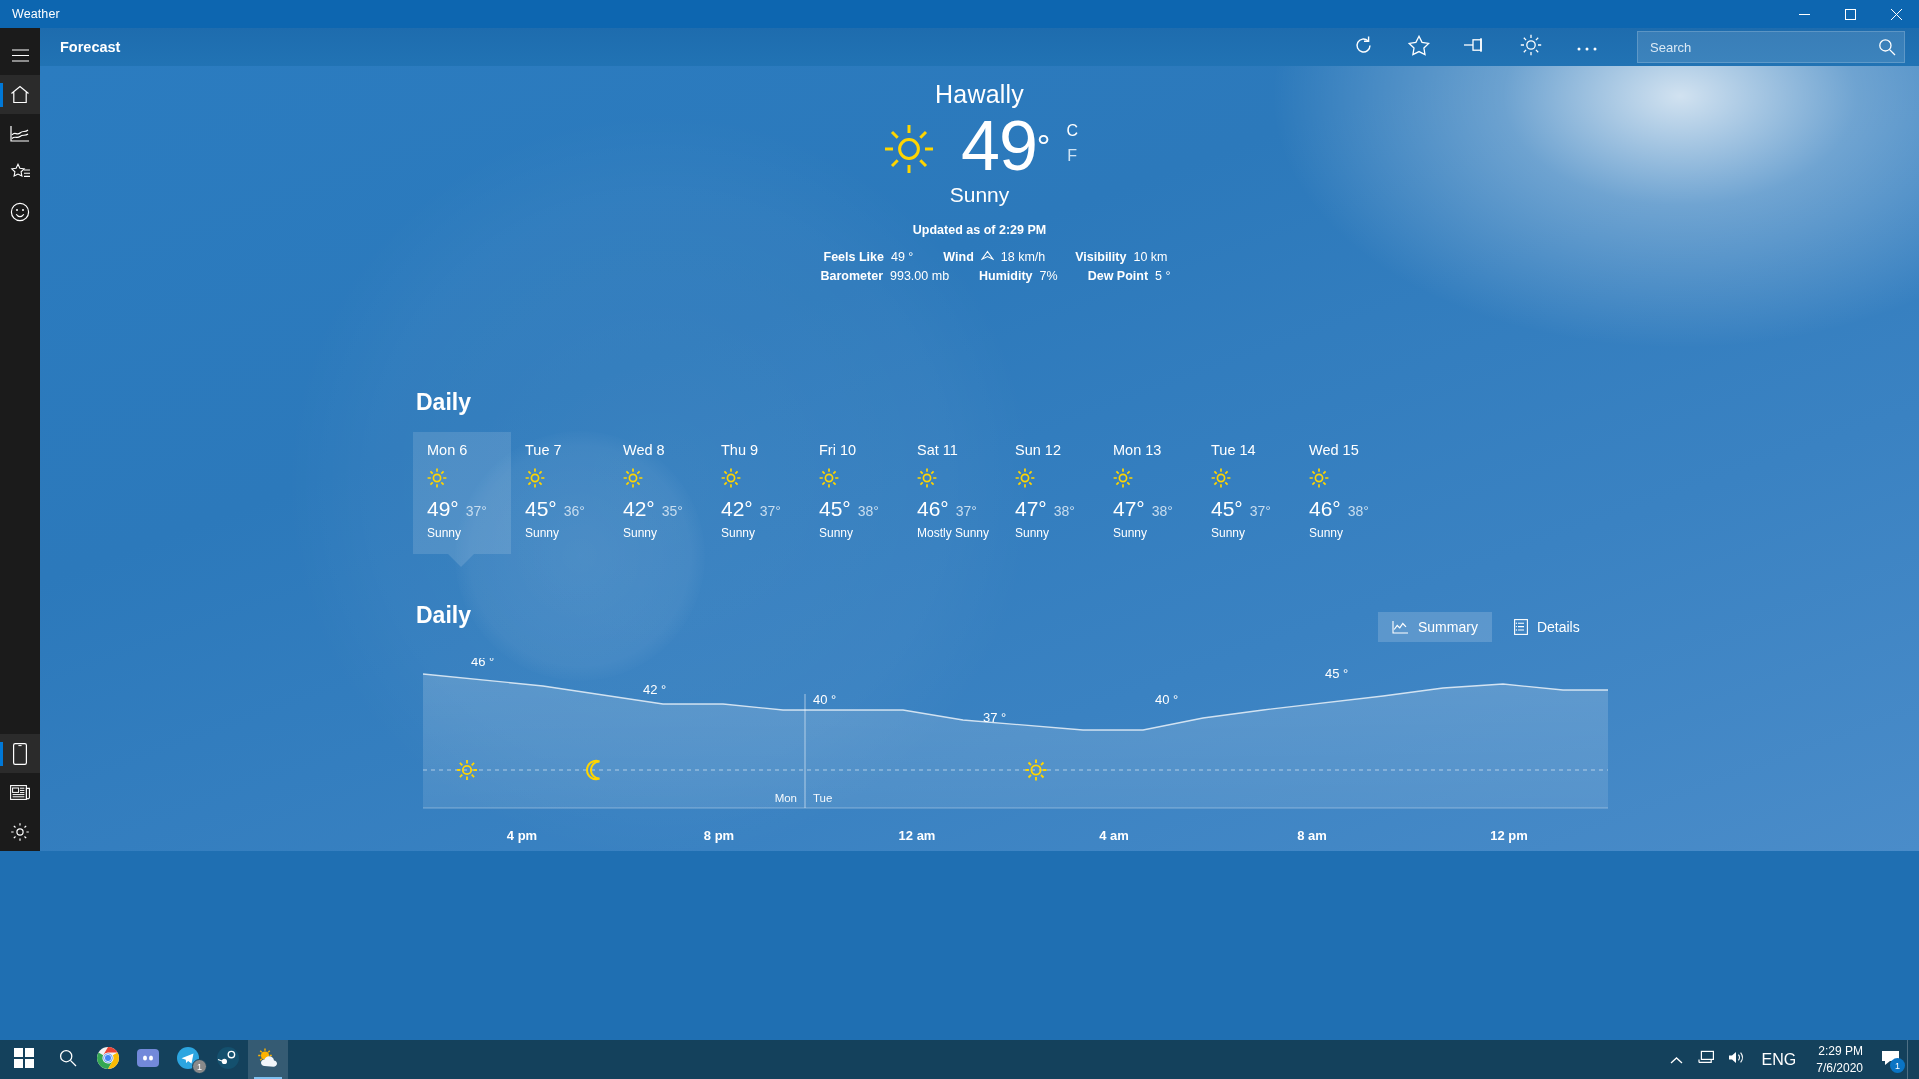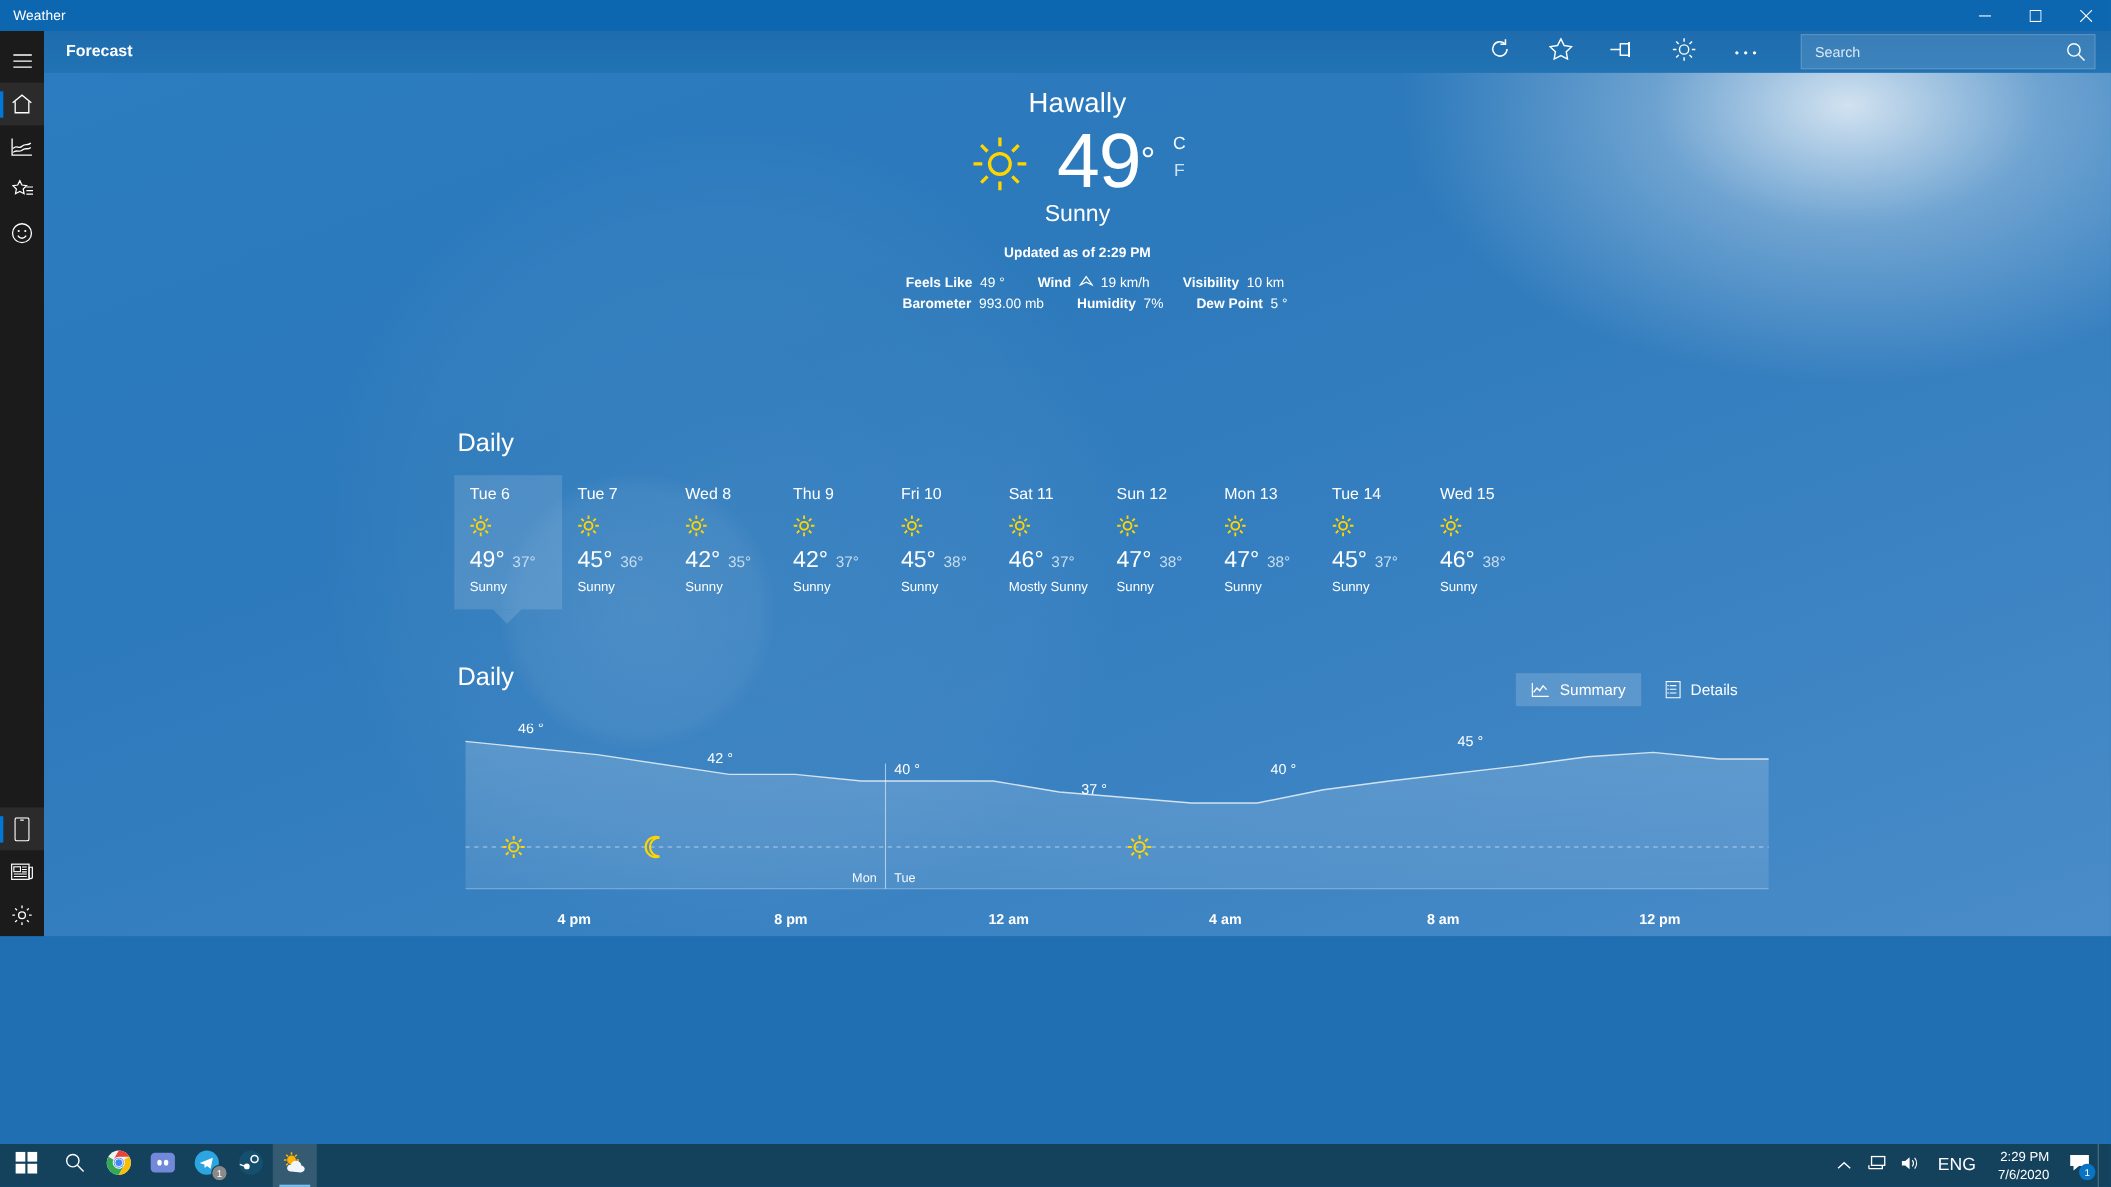--- a/index.html
+++ b/index.html
@@ -100,21 +100,21 @@
   .updated{ color:#fff; font-size:12.5px; font-weight:bold; margin-top:16px; }
 
   .statlines{ margin-top:13px; color:#fff;margin-left:32px; }
   .statline{ display:flex; justify-content:center; gap:30px; font-size:12.5px; margin-bottom:5px; }
   .stat{ display:flex; align-items:center; gap:7px; }
   .stat .lbl{ font-weight:bold; }
   .stat .val{ font-weight:normal; }
 
   
   .sec-h{
-    position:absolute; color:#fff; font-size:23px; font-weight:400;
+    position:absolute; color:#fff; font-size:23px; font-weight:700;
   }
 
   
   .daily{ position:absolute; left:373px; top:366px; display:flex; }
   .dcard{
     width:98px; padding:10px 0 0 0; position:relative;
   }
   .dcard.sel{ background:rgba(255,255,255,.13); height:122px; }
   .dcard .d-day{ color:#fff; font-size:14.5px; font-weight:normal; margin-left:14px; }
   .dcard .d-ico{ margin-left:13px; margin-top:9px; width:22px; height:22px; }
@@ -362,21 +362,21 @@
             <span class="lbl">Feels Like</span>
             <span class="val">49 °</span>
           </span>
           <span class="stat">
             <span class="lbl">Wind</span>
             <span>
               <svg width="13" height="11" viewBox="0 0 13 11">
                   <path d="M6.5 1.5L12 9.2 6.5 6.6 1 9.2z" fill="none" stroke="#fff" stroke-width="1.1"></path>
                 </svg>
             </span>
-            <span class="val">19 km/h</span>
+            <span class="val">18 km/h</span>
           </span>
           <span class="stat">
             <span class="lbl">Visibility</span>
             <span class="val">10 km</span>
           </span>
         </div>
         <div class="statline">
           <span class="stat">
             <span class="lbl">Barometer</span>
             <span class="val">993.00 mb</span>
@@ -389,21 +389,21 @@
             <span class="lbl">Dew Point</span>
             <span class="val">5 °</span>
           </span>
         </div>
       </div>
     </div>
 
     <div class="sec-h" style="left:376px; top:323px;">Daily</div>
     <div class="daily" id="daily-list">
         <div class="dcard sel">
-          <div class="d-day">Tue 6</div>
+          <div class="d-day">Mon 6</div>
           <div class="d-ico"><svg width="22" height="22" viewBox="0 0 22 22">
               <circle cx="11" cy="11" r="3.6" fill="none" stroke="#ffd500" stroke-width="1.7"></circle>
               <path d="M11 1.6v3.2M11 17.2v3.2M1.6 11h3.2M17.2 11h3.2M4.4 4.4l2.3 2.3M15.3 15.3l2.3 2.3M17.6 4.4l-2.3 2.3M6.7 15.3l-2.3 2.3" stroke="#ffd500" stroke-width="1.7"></path>
             </svg></div>
           <div class="d-temps">
             <span class="d-hi">49°</span>
             <span class="d-lo">37°</span>
           </div>
           <div class="d-cond">Sunny</div>
           <div class="pointer"></div>

